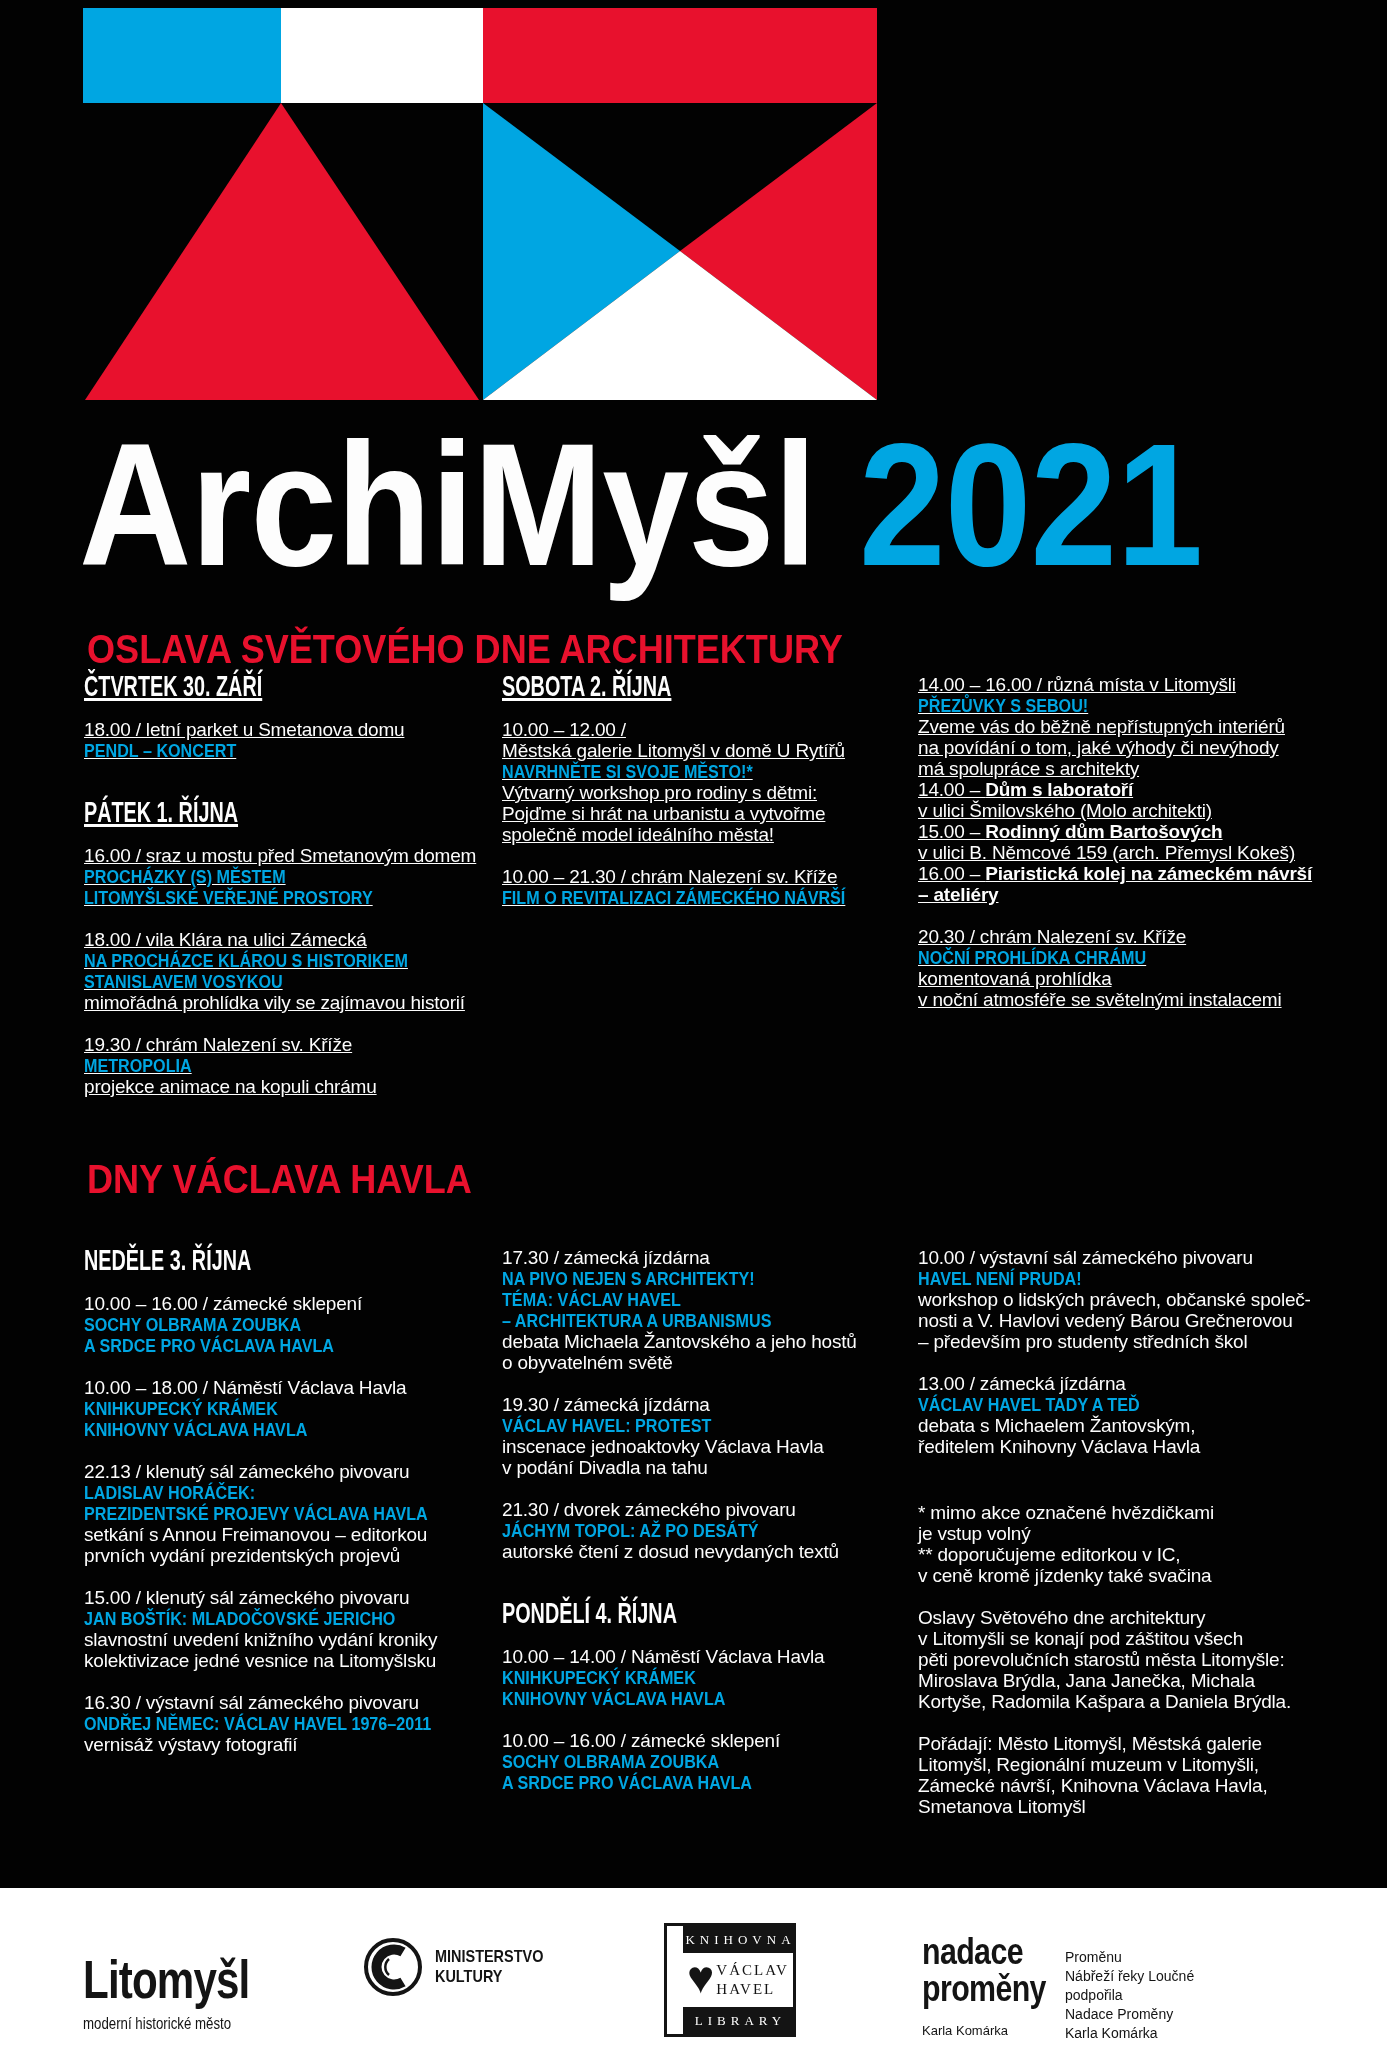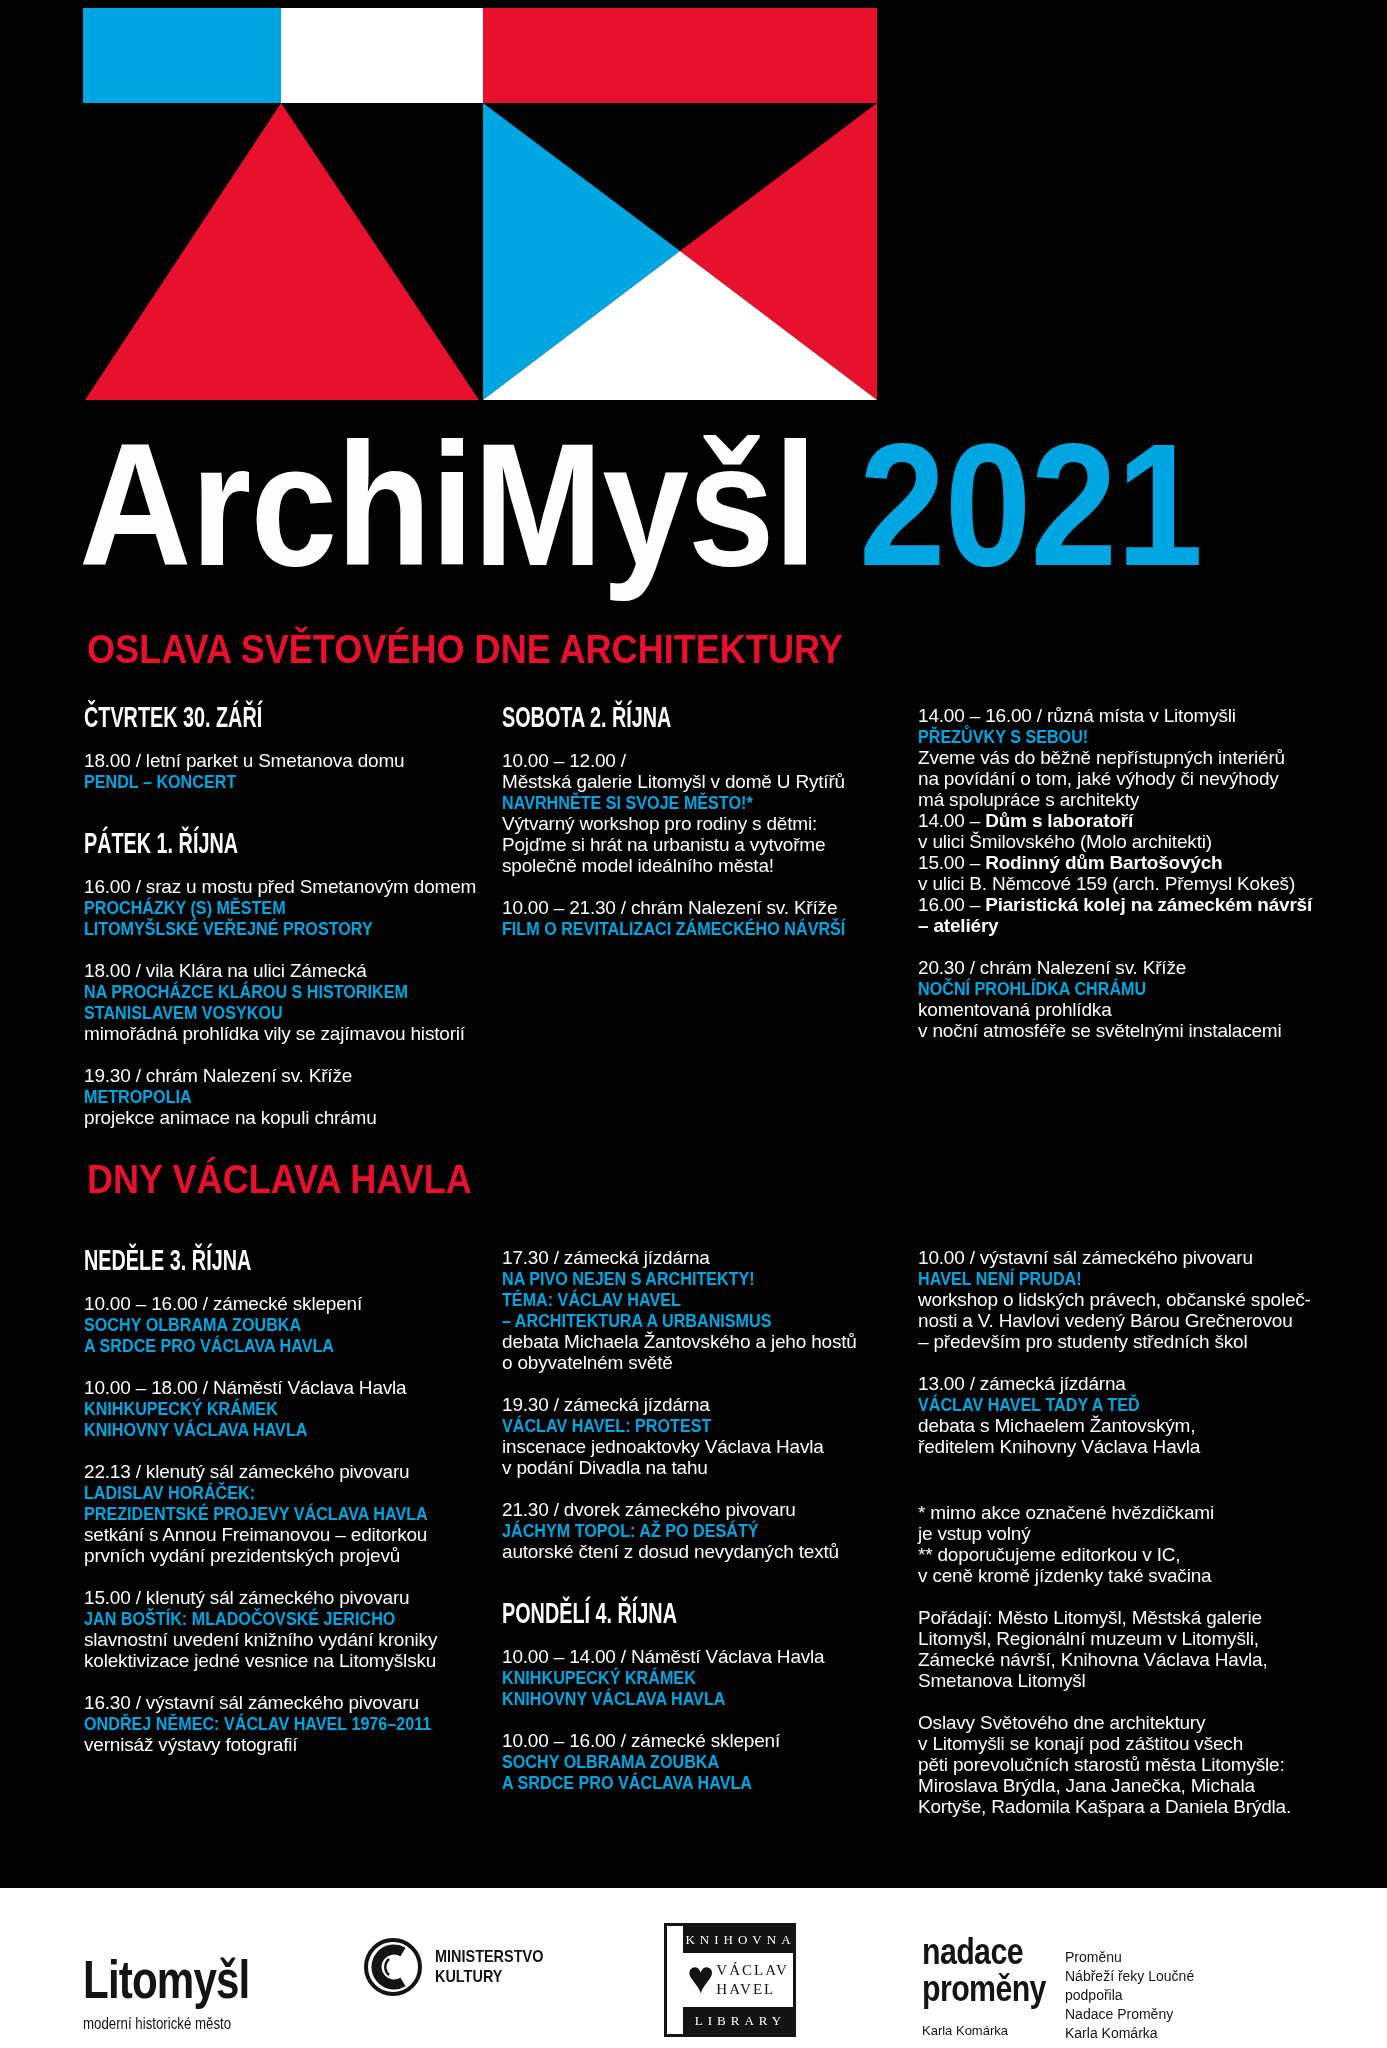--- a/index.html
+++ b/index.html
@@ -7,21 +7,21 @@
           font-family:"Liberation Sans",sans-serif;color:#fdfdfd;overflow:hidden;}
   .logo{position:absolute;left:83px;top:8px;}
   .title{position:absolute;left:79px;top:417px;font-size:175px;font-weight:700;
          line-height:175px;white-space:nowrap;letter-spacing:-0.005em;
          transform:scaleX(.89);transform-origin:0 0;}
   .title .year{color:var(--cyan);}
   .sec-heading{position:absolute;left:87px;font-size:41px;line-height:45px;font-weight:700;
                color:var(--red);white-space:nowrap;transform:scaleX(.88);transform-origin:0 50%;}
   .h-sec0{top:627px;} .h-sec1{top:1157px;}
   .col{position:absolute;width:420px;}
-  .s0{top:700px;} .s1{top:1243px;}
+  .s0{top:669px;text-decoration:underline;} .s1{top:1243px;}
   .c0{left:84px;} .c1{left:502px;} .c2{left:918px;}
   .pt5{padding-top:5px;} .pt4{padding-top:4px;}
   .day-head{font-size:30px;line-height:34px;font-weight:700;margin:34px 0 16px;
             white-space:nowrap;transform:scaleX(.66);transform-origin:0 50%;}
   .day-head:first-child{margin-top:0;}
   .evt{margin:0 0 21px;}
   .mt-lg{margin-top:45px;}
   .ln{font-size:19px;line-height:21px;letter-spacing:-0.01em;white-space:nowrap;}
   .ln.c{color:var(--cyan);font-weight:700;letter-spacing:0;
         transform:scaleX(.85);transform-origin:0 50%;}
@@ -207,31 +207,31 @@
         <div class="ln">debata s Michaelem Žantovským,</div>
         <div class="ln">ředitelem Knihovny Václava Havla</div>
       </div>
       <div class="evt mt-lg">
         <div class="ln">* mimo akce označené hvězdičkami</div>
         <div class="ln">je vstup volný</div>
         <div class="ln">** doporučujeme editorkou v IC,</div>
         <div class="ln">v ceně kromě jízdenky také svačina</div>
       </div>
       <div class="evt">
-        <div class="ln">Pořádají: Město Litomyšl, Městská galerie</div>
-        <div class="ln">Litomyšl, Regionální muzeum v Litomyšli,</div>
-        <div class="ln">Zámecké návrší, Knihovna Václava Havla,</div>
-        <div class="ln">Smetanova Litomyšl</div>
-      </div>
-      <div class="evt">
         <div class="ln">Oslavy Světového dne architektury</div>
         <div class="ln">v Litomyšli se konají pod záštitou všech</div>
         <div class="ln">pěti porevolučních starostů města Litomyšle:</div>
         <div class="ln">Miroslava Brýdla, Jana Janečka, Michala</div>
         <div class="ln">Kortyše, Radomila Kašpara a Daniela Brýdla.</div>
+      </div>
+      <div class="evt">
+        <div class="ln">Pořádají: Město Litomyšl, Městská galerie</div>
+        <div class="ln">Litomyšl, Regionální muzeum v Litomyšli,</div>
+        <div class="ln">Zámecké návrší, Knihovna Václava Havla,</div>
+        <div class="ln">Smetanova Litomyšl</div>
       </div>
     </div>
 
   <div class="footer">
 
     <div class="litomysl">
       <div class="lito-name">Litomyšl</div>
       <div class="lito-tag">moderní historické město</div>
     </div>
 

